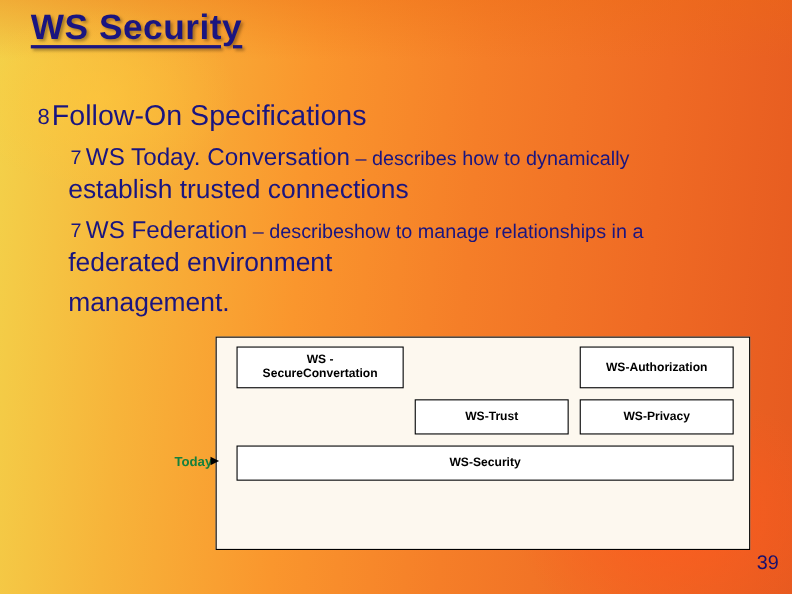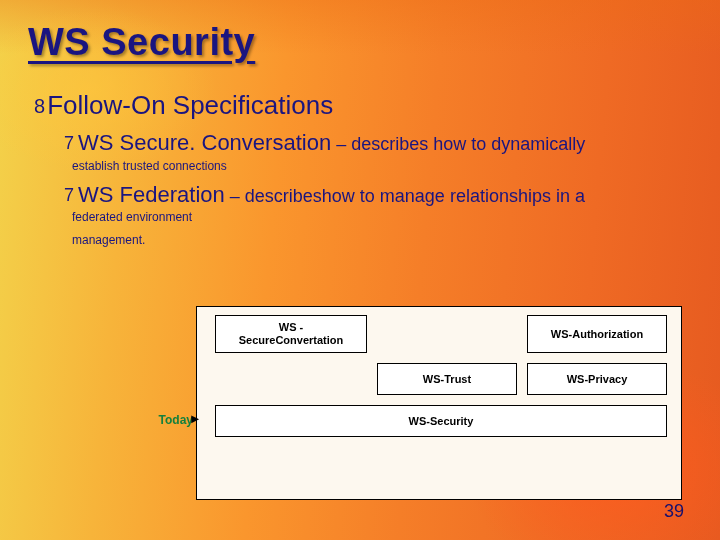--- a/index.html
+++ b/index.html
@@ -5,31 +5,31 @@
 html,body{margin:0;padding:0;width:720px;height:540px;overflow:hidden;font-family:Verdana,Geneva,sans-serif;}
 .slide{
   width:720px;height:540px;position:relative;
   background:
     radial-gradient(ellipse 180px 120px at 90px 90px, rgba(255,200,60,.55) 0%, rgba(255,200,60,0) 70%),
     radial-gradient(ellipse 220px 160px at 620px 470px, rgba(255,90,30,.75) 0%, rgba(255,90,30,0) 70%),
     linear-gradient( to bottom, rgba(235,105,20,.35) 0%, rgba(235,105,20,0) 10%),
     linear-gradient( 95deg, #f3d24a 0%, #f7b43a 18%, #fa962d 38%, #f57e28 58%, #ef6a24 80%, #e65a20 100%);
 }
 .title{
-  position:absolute;left:28px;top:21px;
-  font-size:38px;font-weight:700;color:#1a1580;
+  position:absolute;left:28px;top:6px;
+  font-size:32px;font-weight:700;color:#1a1580;
   text-decoration:underline;text-underline-offset:6px;
   text-shadow:2px 2px 3px rgba(0,0,0,.35);
   letter-spacing:.5px;
 }
 .body{position:absolute;left:34px;top:90px;right:24px;color:#1a1580;}
 .lvl1{font-size:26px;margin-bottom:8px;}
 .lvl2{font-size:22px;margin:4px 0 2px 30px;line-height:1.25;}
 .lvl2 .sm{font-size:18px;font-weight:400;}
-.cont{font-size:12px;margin:0 0 8px 38px;line-height:1.2;}
+.cont{font-size:24px;margin:0 0 8px 28px;line-height:1.2;}
 .bullet-8{display:inline-block;font-family:Wingdings,"Segoe UI Symbol",sans-serif;font-size:20px;margin-right:2px;vertical-align:1px;}
 .bullet-7{display:inline-block;font-family:Wingdings,"Segoe UI Symbol",sans-serif;font-size:18px;margin-right:4px;vertical-align:1px;}
 .diagram{
   position:absolute;left:196px;top:306px;width:484px;height:192px;
   background:#fdf8ef;border:1px solid #000;
 }
 .dg-label{
   position:absolute;left:-64px;width:60px;text-align:right;
   font:700 12px Arial,sans-serif;color:#15803d;
 }
@@ -37,39 +37,39 @@
   position:absolute;left:-8px;width:12px;text-align:center;
   font:700 14px Arial,sans-serif;color:#000;line-height:10px;
 }
 .dg-cell{
   position:absolute;border:1px solid #000;background:#fff;
   font:700 11px Arial,sans-serif;color:#000;
   display:flex;align-items:center;justify-content:center;text-align:center;
   line-height:1.15;
 }
 .pagenum{
-  position:absolute;right:36px;bottom:18px;
+  position:absolute;right:12px;bottom:18px;
   font:400 18px Verdana,sans-serif;color:#170f6e;
 }
 </style>
 </head>
 <body>
 
 <div class="slide">
 
   <div class="title">WS Security</div>
 
   <div class="body">
 
     <div class="lvl1">
       <span class="bullet-8">8</span><span>Follow-On Specifications</span>
     </div>
 
     <div class="lvl2">
-      <span class="bullet-7">7</span><span>WS Secure. Conversation</span><span class="sm"> – </span><span class="sm">describes how to dynamically</span>
+      <span class="bullet-7">7</span><span>WS Today. Conversation</span><span class="sm"> – </span><span class="sm">describes how to dynamically</span>
     </div>
     <div class="cont">establish trusted connections</div>
 
     <div class="lvl2">
       <span class="bullet-7">7</span><span>WS Federation</span><span class="sm"> – </span><span class="sm">describeshow to manage relationships in a</span>
     </div>
     <div class="cont">federated environment</div>
 
     <div class="cont">management.</div>
 

